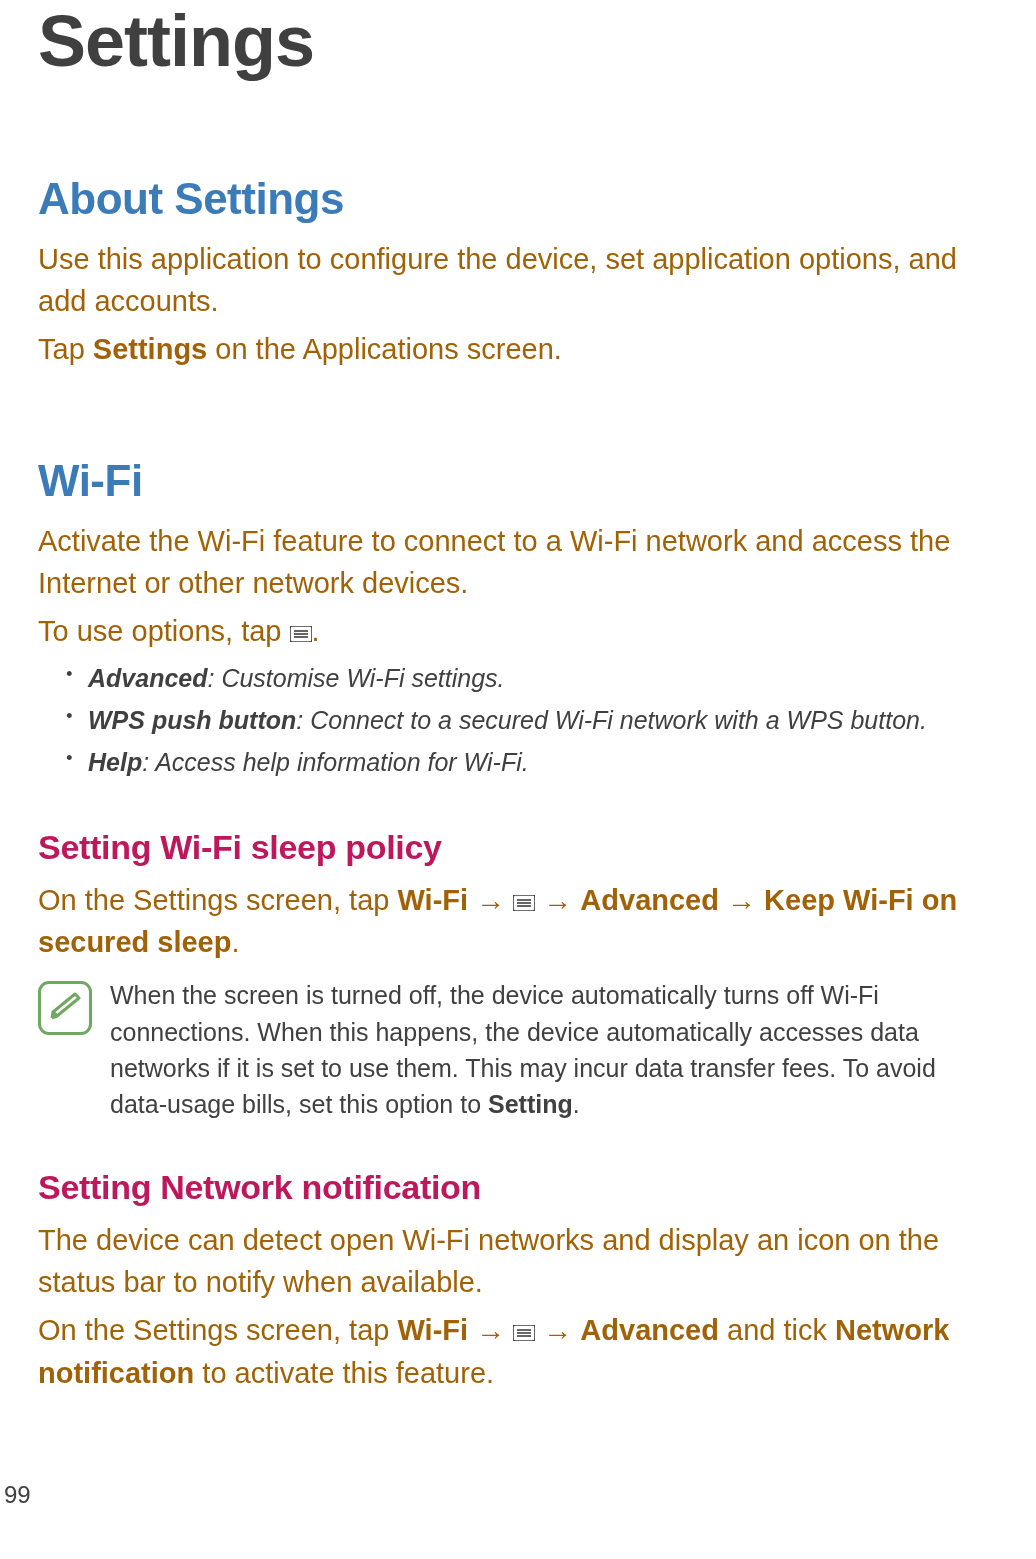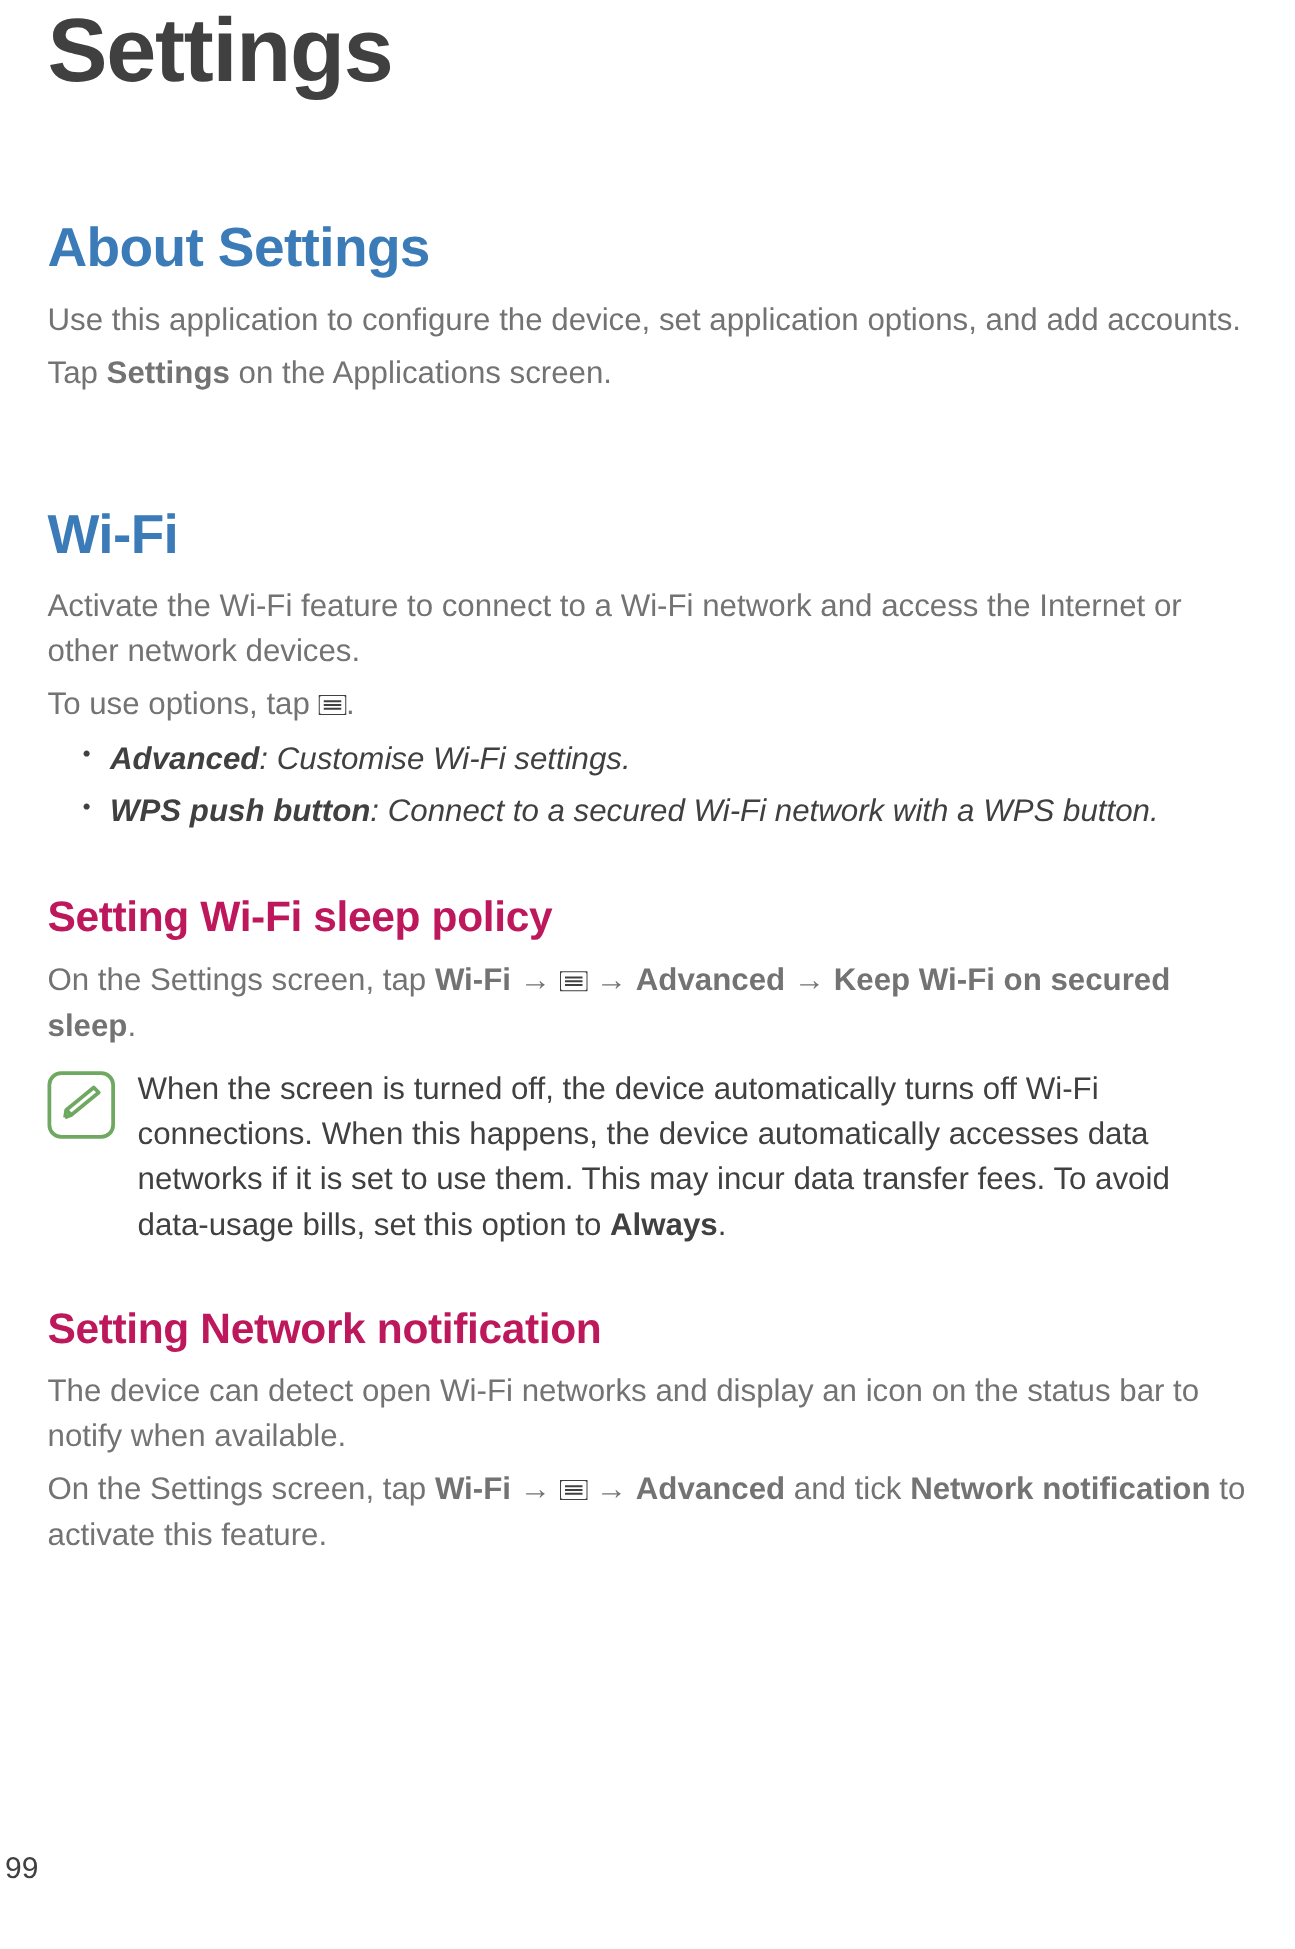--- a/index.html
+++ b/index.html
@@ -29,23 +29,23 @@
     }
     h3 {
       font-size: 34px;
       font-weight: 700;
       color: #be185d;
       margin-top: 46px;
       margin-bottom: 12px;
       letter-spacing: -0.3px;
     }
     p {
-      font-size: 25px;
+      font-size: 29px;
       line-height: 1.45;
-      color: #737373;
+      color: #a16207;
       margin-bottom: 6px;
     }
     .section-gap { height: 80px; }
     ul {
       list-style: none;
       padding-left: 28px;
       margin-top: 6px;
       margin-bottom: 2px;
     }
     li {
@@ -129,20 +129,21 @@
         <rect x="0" y="0" width="22" height="16" rx="2" fill="none" stroke="#404040" stroke-width="1.6"></rect>
         <line x1="4" y1="5" x2="18" y2="5" stroke="#404040" stroke-width="1.6"></line>
         <line x1="4" y1="8" x2="18" y2="8" stroke="#404040" stroke-width="1.6"></line>
         <line x1="4" y1="11" x2="18" y2="11" stroke="#404040" stroke-width="1.6"></line>
       </svg></span><span>.</span>
 </p>
 
 <ul>
   <li><b>Advanced</b><span>: Customise Wi-Fi settings.</span></li>
   <li><b>WPS push button</b><span>: Connect to a secured Wi-Fi network with a WPS button.</span></li>
+  <li><b>Help</b><span>: Access help information for Wi-Fi.</span></li>
 </ul>
 
 <h3>Setting Wi-Fi sleep policy</h3>
 <p>
   <span>On the Settings screen, tap </span><b>Wi-Fi</b><span class="arrow"> → </span><span class="menu-icon"><svg width="22" height="16" viewBox="0 0 22 16">
         <rect x="0" y="0" width="22" height="16" rx="2" fill="none" stroke="#404040" stroke-width="1.6"></rect>
         <line x1="4" y1="5" x2="18" y2="5" stroke="#404040" stroke-width="1.6"></line>
         <line x1="4" y1="8" x2="18" y2="8" stroke="#404040" stroke-width="1.6"></line>
         <line x1="4" y1="11" x2="18" y2="11" stroke="#404040" stroke-width="1.6"></line>
       </svg></span><span class="arrow"> → </span><b>Advanced</b><span class="arrow"> → </span><b>Keep Wi-Fi on secured sleep</b><span>.</span>
@@ -151,21 +152,21 @@
 <div class="note-row">
   <div class="note-icon">
     <svg width="40" height="40" viewBox="0 0 40 40">
       <path d="M8 24 L30 6 L34 10 L12 28 Z" fill="none" stroke="#6fa860" stroke-width="3" stroke-linejoin="round"></path>
       <line x1="8" y1="24" x2="12" y2="28" stroke="#6fa860" stroke-width="3"></line>
       <line x1="8" y1="24" x2="7" y2="30" stroke="#6fa860" stroke-width="3"></line>
       <line x1="12" y1="28" x2="7" y2="30" stroke="#6fa860" stroke-width="3"></line>
     </svg>
   </div>
   <div class="note-text">
-    <span>When the screen is turned off, the device automatically turns off Wi-Fi connections. When this happens, the device automatically accesses data networks if it is set to use them. This may incur data transfer fees. To avoid data-usage bills, set this option to </span><b>Always</b><span>.</span>
+    <span>When the screen is turned off, the device automatically turns off Wi-Fi connections. When this happens, the device automatically accesses data networks if it is set to use them. This may incur data transfer fees. To avoid data-usage bills, set this option to </span><b>Setting</b><span>.</span>
   </div>
 </div>
 
 <h3>Setting Network notification</h3>
 <p>The device can detect open Wi-Fi networks and display an icon on the status bar to notify when available.</p>
 <p>
   <span>On the Settings screen, tap </span><b>Wi-Fi</b><span class="arrow"> → </span><span class="menu-icon"><svg width="22" height="16" viewBox="0 0 22 16">
         <rect x="0" y="0" width="22" height="16" rx="2" fill="none" stroke="#404040" stroke-width="1.6"></rect>
         <line x1="4" y1="5" x2="18" y2="5" stroke="#404040" stroke-width="1.6"></line>
         <line x1="4" y1="8" x2="18" y2="8" stroke="#404040" stroke-width="1.6"></line>

